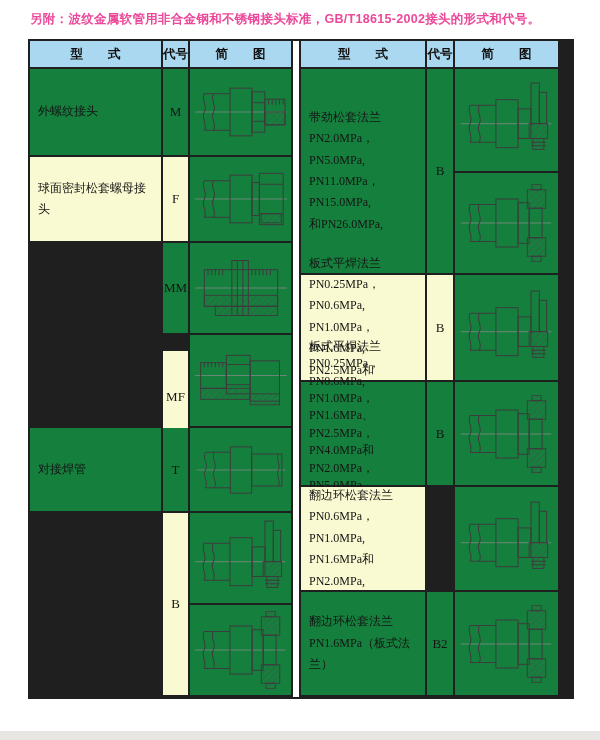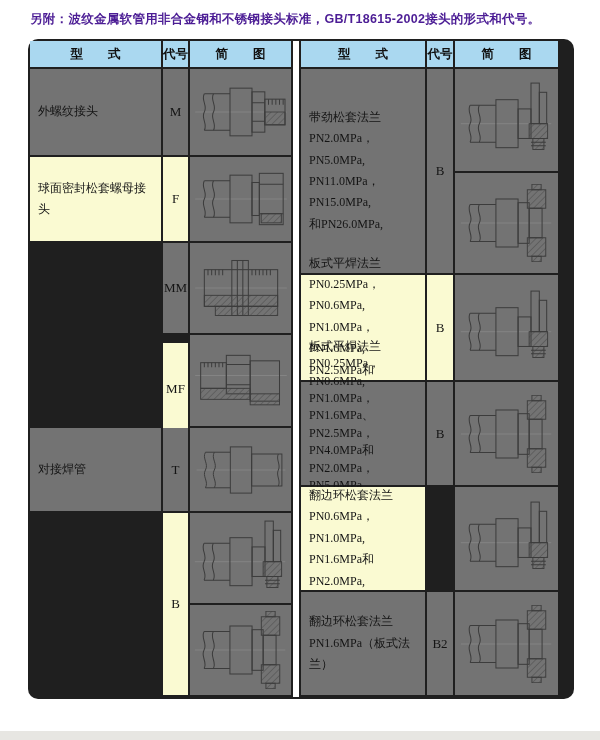--- a/index.html
+++ b/index.html
@@ -2,28 +2,27 @@
 <html><head>
 <meta charset="utf-8">
 <style>
   html,body{margin:0;padding:0;}
   body{
     width:600px;height:740px;position:relative;background:#ffffff;
     font-family:"Liberation Sans",sans-serif;overflow:hidden;
   }
   .note{
     position:absolute;left:30px;top:11px;width:556px;
-    font-size:12.5px;font-weight:bold;color:#4c1d95;letter-spacing:0.3px;
+    font-size:12.5px;font-weight:bold;color:#ec4899;letter-spacing:0.3px;
   }
   .tbl{
     position:absolute;left:28px;top:39px;width:546px;height:660px;
     background:#1f1f1f;
-    border-radius:10px;
-  }
-  .cell{position:absolute;background:#737373;box-sizing:border-box;}
+  }
+  .cell{position:absolute;background:#15803d;box-sizing:border-box;}
   .hdr{
     background:#aad8f0;display:flex;align-items:center;justify-content:center;
     font-size:12.5px;font-weight:600;color:#111;white-space:pre;
   }
   .yellow{background:#fafad2;}
   .type{display:flex;flex-direction:column;justify-content:center;}
   .ttext{
     padding-left:8px;padding-right:4px;font-size:12px;line-height:1.78;
     color:#141414;white-space:pre-line;
     font-family:"Liberation Serif",serif;
@@ -140,21 +139,21 @@
   <div class="cell type yellow" style="left:2px;top:118px;width:131px;height:84px">
       <div class="ttext">球面密封松套螺母接头</div>
     </div>
   <div class="cell type" style="left:2px;top:389px;width:131px;height:83px">
       <div class="ttext">对接焊管</div>
     </div>
 
   <div class="cell code" style="left:135px;top:30px;width:25px;height:86px">M</div>
   <div class="cell code yellow" style="left:135px;top:118px;width:25px;height:84px">F</div>
   <div class="cell code" style="left:135px;top:204px;width:25px;height:90px">MM</div>
-  <div class="cell code yellow" style="left:135px;top:304px;width:25px;height:91px">MF</div>
+  <div class="cell code yellow" style="left:135px;top:312px;width:25px;height:91px">MF</div>
   <div class="cell code" style="left:135px;top:389px;width:25px;height:83px">T</div>
   <div class="cell code yellow" style="left:135px;top:474px;width:25px;height:182px">B</div>
 
   <div class="cell diag" style="left:162px;top:30px;width:101px;height:86px" aria-label="male-thread-fitting-drawing">
       <svg width="96" height="66">
         <use href="#sym-m"></use>
       </svg>
     </div>
   <div class="cell diag" style="left:162px;top:118px;width:101px;height:84px" aria-label="spherical-seal-swivel-nut-fitting-drawing">
       <svg width="96" height="66">

